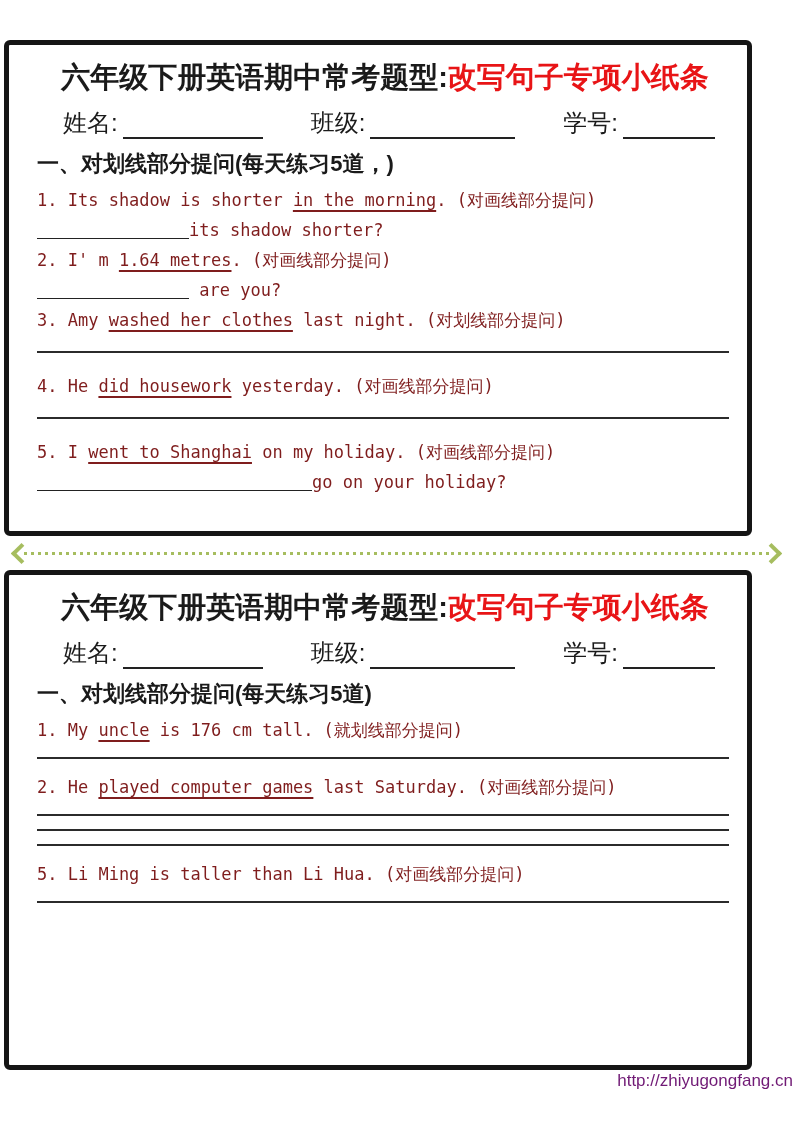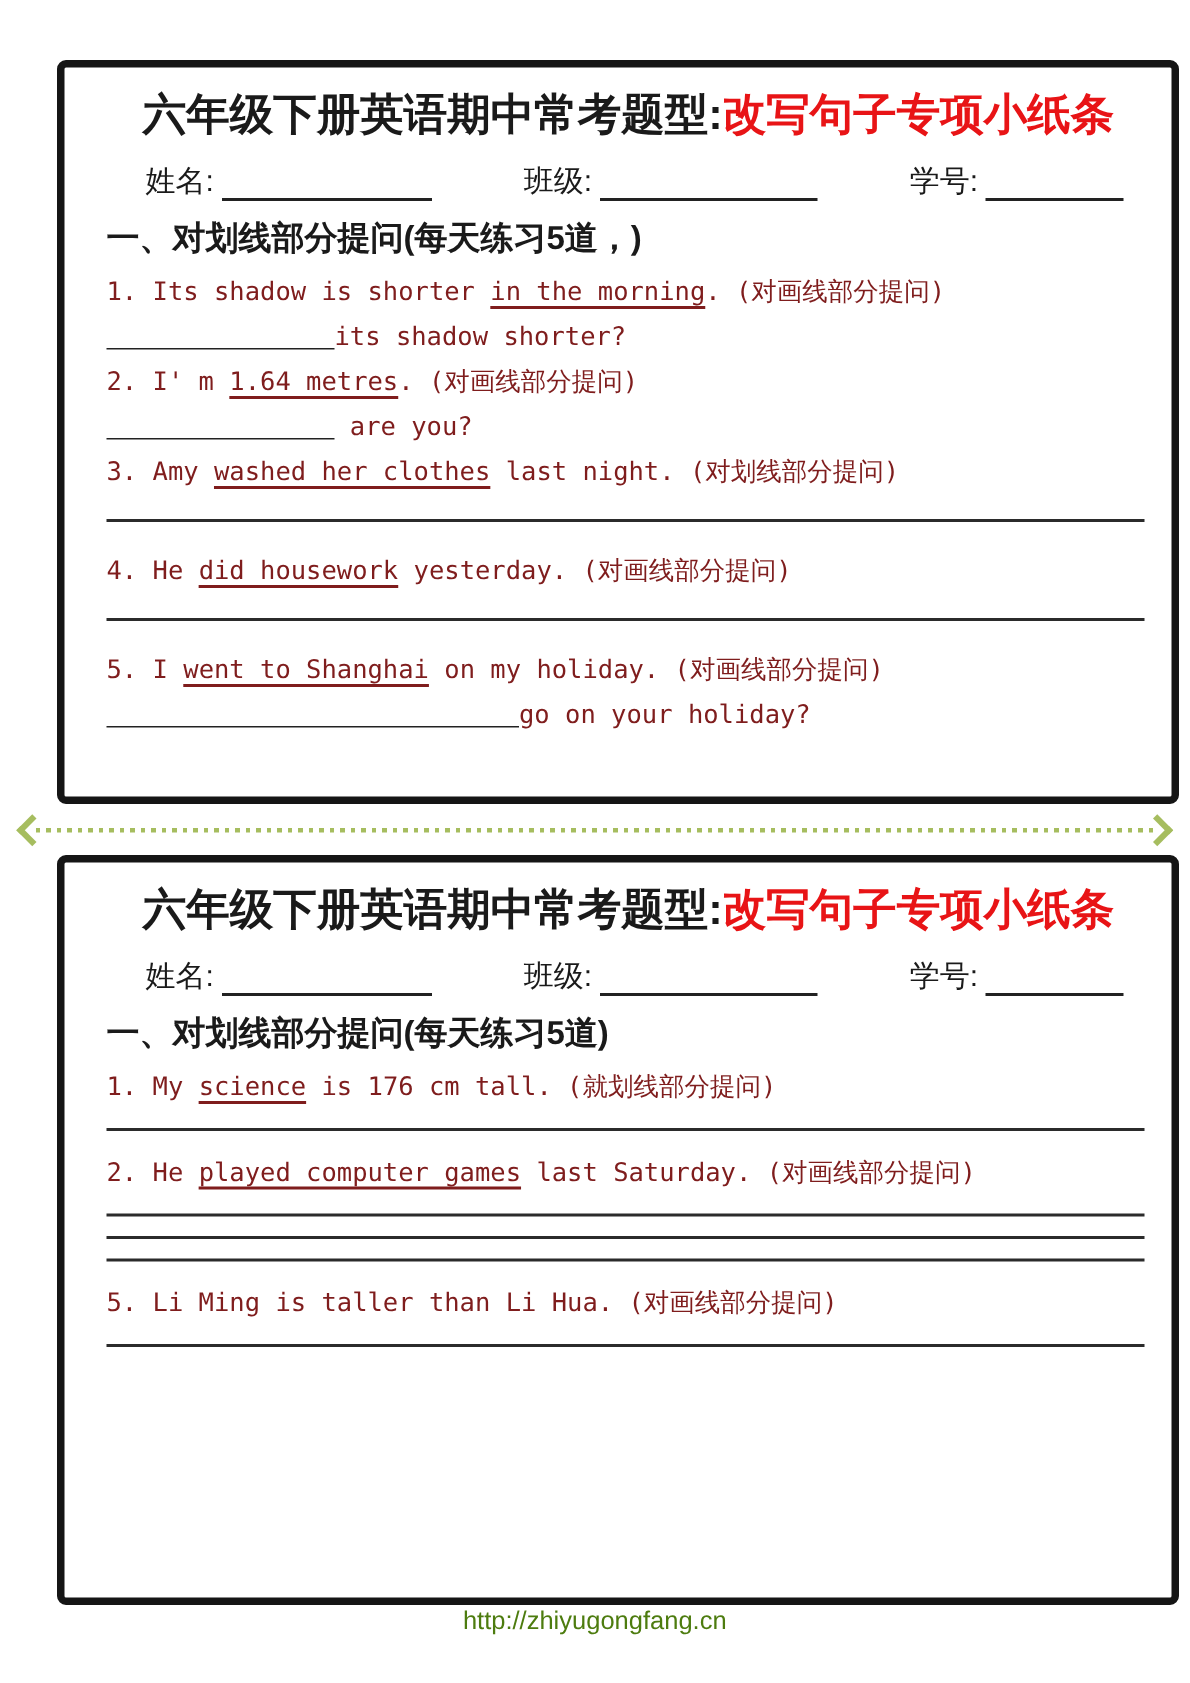--- a/index.html
+++ b/index.html
@@ -2,34 +2,34 @@
 <html><head>
 <meta charset="utf-8">
 <style>
   html,body{margin:0;padding:0;}
   body{
     width:793px;height:1122px;background:#ffffff;
     font-family:"Liberation Sans",sans-serif;color:#1a1a1a;overflow:hidden;
   }
   .page{width:793px;height:1122px;position:relative;}
   .panel{
-    box-sizing:border-box;width:748px;margin-left:38px;
+    box-sizing:border-box;width:748px;margin-left:4px;
     border:5px solid #151515;border-radius:6px;background:#fff;
     padding:10px 14px 6px 28px;overflow:hidden;
   }
   .panel.top{margin-top:40px;height:496px;}
   .panel.bottom{height:500px;}
   .title{
     text-align:center;font-size:29px;font-weight:bold;line-height:1.25;
     margin:4px 0 8px;letter-spacing:0;white-space:nowrap;
   }
   .title .red{color:var(--red,#e81416);}
   .name-row{
     display:flex;justify-content:space-between;align-items:flex-end;
-    padding:0 18px 0 26px;font-size:20px;margin:12px 0 10px;
+    padding:0 18px 0 26px;font-size:24px;margin:12px 0 10px;
   }
   .name-field{display:flex;align-items:flex-end;gap:5px;}
   .name-blank{display:inline-block;border-bottom:2px solid #222;height:20px;}
   .section{font-size:22px;font-weight:bold;margin:10px 0 6px;}
   .questions{margin-top:4px;}
   .q{
     font-family:"DejaVu Sans Mono","Liberation Mono",monospace;
     font-size:17px;line-height:30px;color:#7f1d1d;
   }
   .q .u{text-decoration:underline;text-decoration-thickness:1.5px;text-underline-offset:4px;}
@@ -44,21 +44,21 @@
   }
   .dots{
     flex:1;height:3px;
     background:repeating-linear-gradient(90deg,var(--green,#a6bd5f) 0 3px,transparent 3px 7px);
   }
   .chev{width:11px;height:11px;flex:none;
     border-top:4px solid var(--green,#a6bd5f);border-left:4px solid var(--green,#a6bd5f);}
   .chev.l{transform:rotate(-45deg);margin-right:-5px;}
   .chev.r{transform:rotate(135deg);margin-left:-5px;}
   .footer{
-    text-align:center;color:#4d7c0f;font-size:17px;margin-top:1px;
+    text-align:right;color:#701a75;font-size:17px;margin-top:1px;
     font-family:"Liberation Sans",sans-serif;
   }
 </style>
 </head>
 <body style="--red: #e81416; --green: #a6bd5f;">
 
 <div class="page">
 
   <div class="panel top">
     <div class="title"><span>六年级下册英语期中常考题型:</span><span class="red">改写句子专项小纸条</span></div>
@@ -108,21 +108,21 @@
         <span>班级:</span>
         <span class="name-blank" style="width: 145px;"></span>
       </div>
       <div class="name-field">
         <span>学号:</span>
         <span class="name-blank" style="width: 92px;"></span>
       </div>
     </div>
     <div class="section">一、对划线部分提问(每天练习5道)</div>
     <div class="questions">
-        <div class="q"><span class="plain">1. My </span><span class="u">science</span><span class="plain"> is 176 cm tall. (就划线部分提问)</span></div>
+        <div class="q"><span class="plain">1. My </span><span class="u">uncle</span><span class="plain"> is 176 cm tall. (就划线部分提问)</span></div>
         <div class="rule"></div>
         <div class="q"><span class="plain">2. He </span><span class="u">played computer games</span><span class="plain"> last Saturday. (对画线部分提问)</span></div>
         <div class="rule"></div>
         <div class="rule"></div>
         <div class="rule"></div>
         <div class="q"><span class="plain">5. Li Ming is taller than Li Hua. (对画线部分提问)</span></div>
         <div class="rule"></div>
       </div>
   </div>
 

